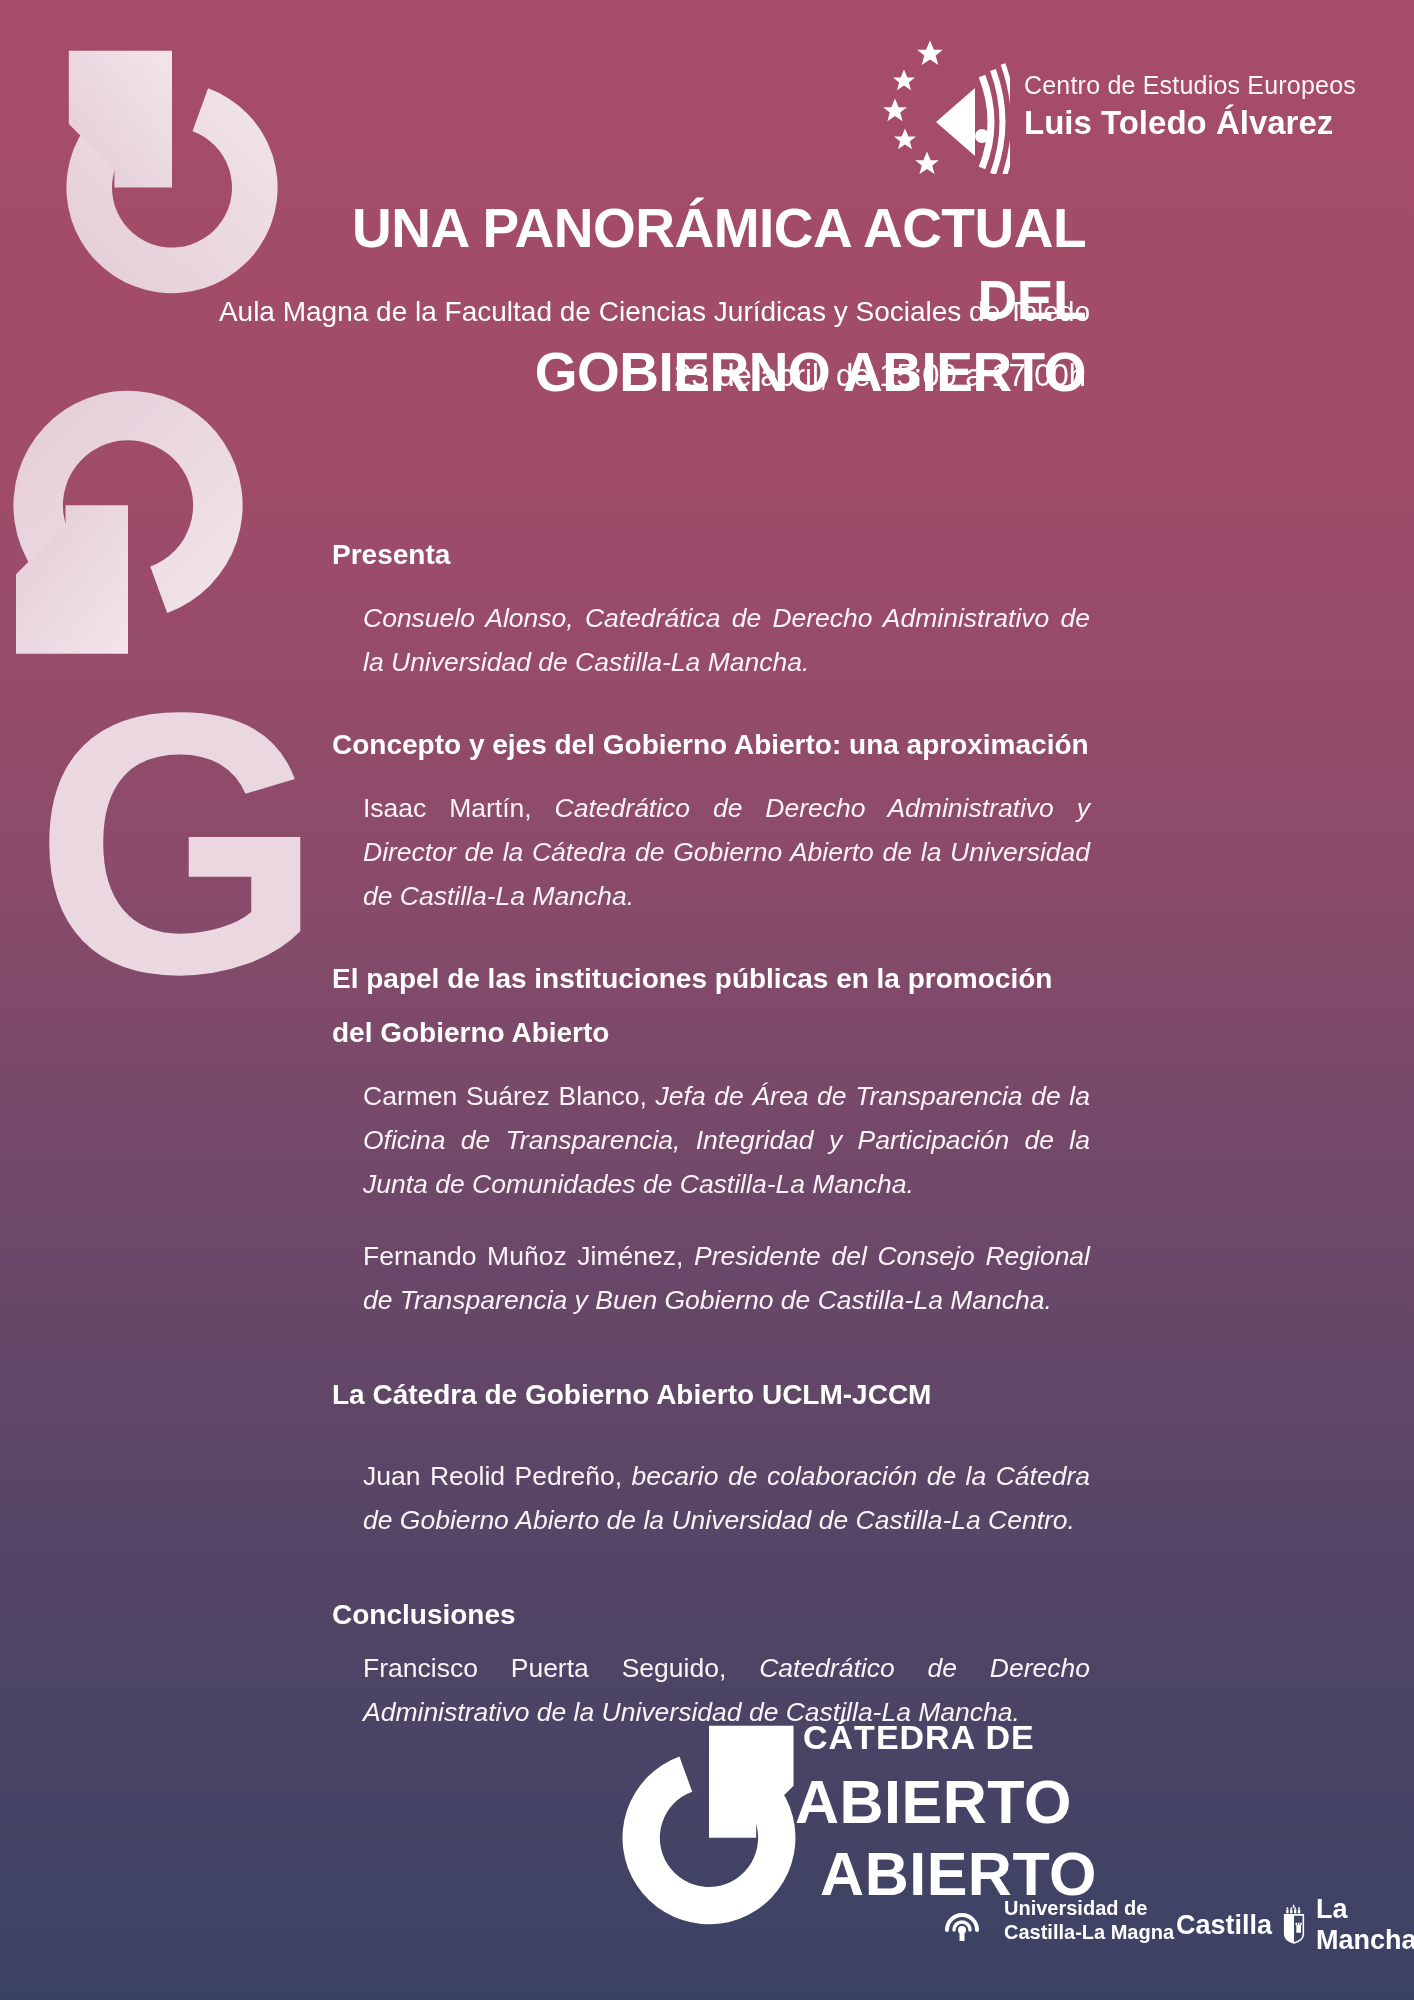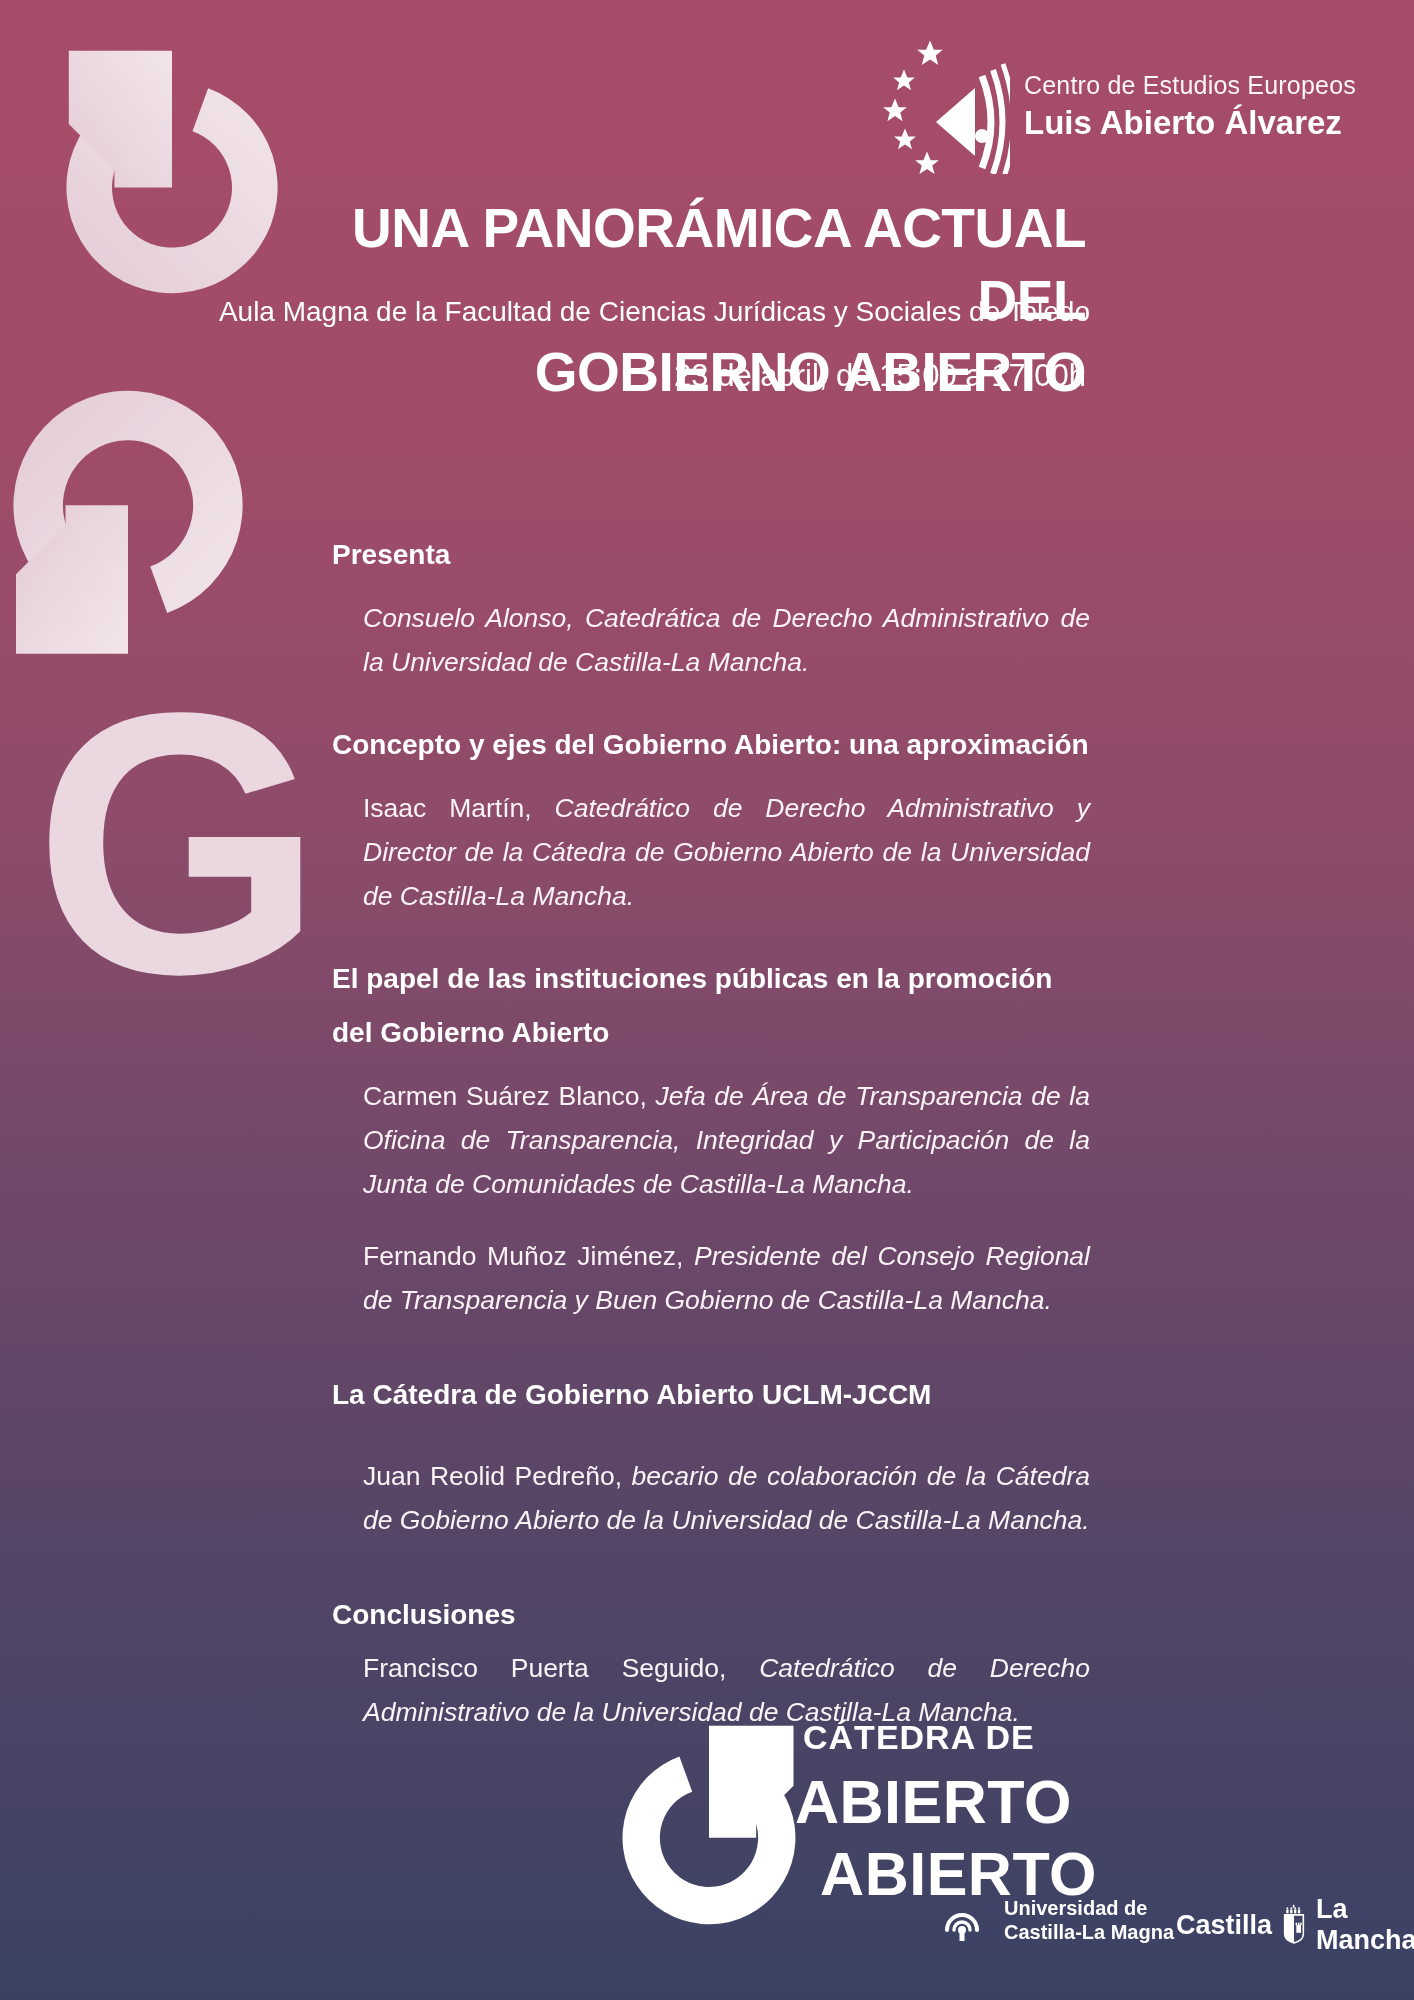--- a/index.html
+++ b/index.html
@@ -86,21 +86,21 @@
       </g>
       <g stroke="#ffffff" fill="none">
         <path d="M 104,38 Q 122,84 104,130" stroke-width="7"></path>
         <path d="M 115,32 Q 134,84 115,136" stroke-width="6"></path>
         <path d="M 125,26 Q 146,84 125,142" stroke-width="5"></path>
       </g>
       <circle cx="104" cy="98" r="7" fill="#ffffff"></circle>
     </svg>
     <div class="cee-text">
       <div class="org">Centro de Estudios Europeos</div>
-      <div class="name">Luis Abierto Álvarez</div>
+      <div class="name">Luis Toledo Álvarez</div>
     </div>
   </div>
 
   <div class="abs title">
     <div>UNA PANORÁMICA ACTUAL DEL</div>
     <div>GOBIERNO ABIERTO</div>
   </div>
   <div class="abs venue">Aula Magna de la Facultad de Ciencias Jurídicas y Sociales de Toledo</div>
   <div class="abs datetime">23 de abril, de 15:00 a 17:00h</div>
 
@@ -110,21 +110,21 @@
     <p class="speaker all-italic"><span class="name"></span><span class="role">Consuelo Alonso, Catedrática de Derecho Administrativo de la Universidad de Castilla-La Mancha.</span></p>
 
     <h2 class="sec-h">Concepto y ejes del Gobierno Abierto: una aproximación</h2>
     <p class="speaker"><span class="name">Isaac Martín,</span><span class="role"> Catedrático de Derecho Administrativo y Director de la Cátedra de Gobierno Abierto de la Universidad de Castilla-La Mancha.</span></p>
 
     <h2 class="sec-h">El papel de las instituciones públicas en la promoción del Gobierno Abierto</h2>
     <p class="speaker" style="margin-bottom:28px;"><span class="name">Carmen Suárez Blanco,</span><span class="role"> Jefa de Área de Transparencia de la Oficina de Transparencia, Integridad y Participación de la Junta de Comunidades de Castilla-La Mancha.</span></p>
     <p class="speaker gap-lg"><span class="name">Fernando Muñoz Jiménez,</span><span class="role"> Presidente del Consejo Regional de Transparencia y Buen Gobierno de Castilla-La Mancha.</span></p>
 
     <h2 class="sec-h" style="margin-bottom:32px;">La Cátedra de Gobierno Abierto UCLM-JCCM</h2>
-    <p class="speaker gap-lg"><span class="name">Juan Reolid Pedreño,</span><span class="role"> becario de colaboración de la Cátedra de Gobierno Abierto de la Universidad de Castilla-La Mancha.</span></p>
+    <p class="speaker gap-lg"><span class="name">Juan Reolid Pedreño,</span><span class="role"> becario de colaboración de la Cátedra de Gobierno Abierto de la Universidad de Castilla-La Centro.</span></p>
 
     <h2 class="sec-h" style="margin-bottom:4px;">Conclusiones</h2>
     <p class="speaker"><span class="name">Francisco Puerta Seguido,</span><span class="role"> Catedrático de Derecho Administrativo de la Universidad de Castilla-La Mancha.</span></p>
   </div>
 
   <svg class="abs" style="left:596px;top:1712px;" width="226" height="231" viewBox="0 0 230 235">
     <use href="#ga-logo" fill="#ffffff"></use>
   </svg>
   <div class="abs brand-text">
     <div class="l1">CÁTEDRA DE</div>

